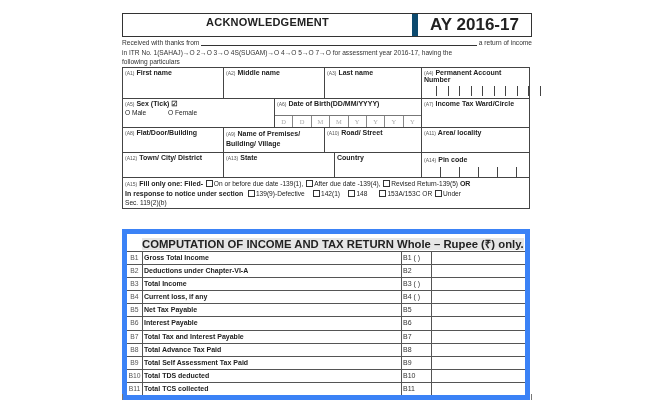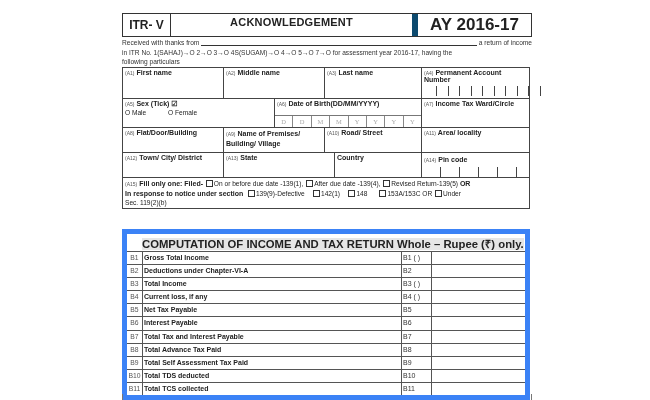--- a/index.html
+++ b/index.html
@@ -32,21 +32,20 @@
   .crow .no { width:15px; border-right:1px solid #555; color:#555; text-align:center; line-height:12px; font-size:6.8px; }
   .crow .desc { width:257px; border-right:1px solid #555; font-weight:bold; padding-left:1px; line-height:12px; }
   .crow .ref { width:28px; border-right:1px solid #555; line-height:12px; padding-left:1px; color:#333; }
   .crow .val { flex:1; }
   .fade { position:absolute; left:122px; top:394px; width:408px; height:6px; border-left:1px solid #777; border-right:1px solid #777; }
 </style>
 </head>
 <body>
 
 <div class="hdr">
-  <div class="c1">ITR- V</div>
   <div class="c2">ACKNOWLEDGEMENT</div>
   <div class="c3">AY 2016-17</div>
 </div>
 
 <div class="intro">
   <div class="line1">
     <span>Received with thanks from</span>
     <span class="blank"></span>
     <span>a return of income</span>
   </div>

